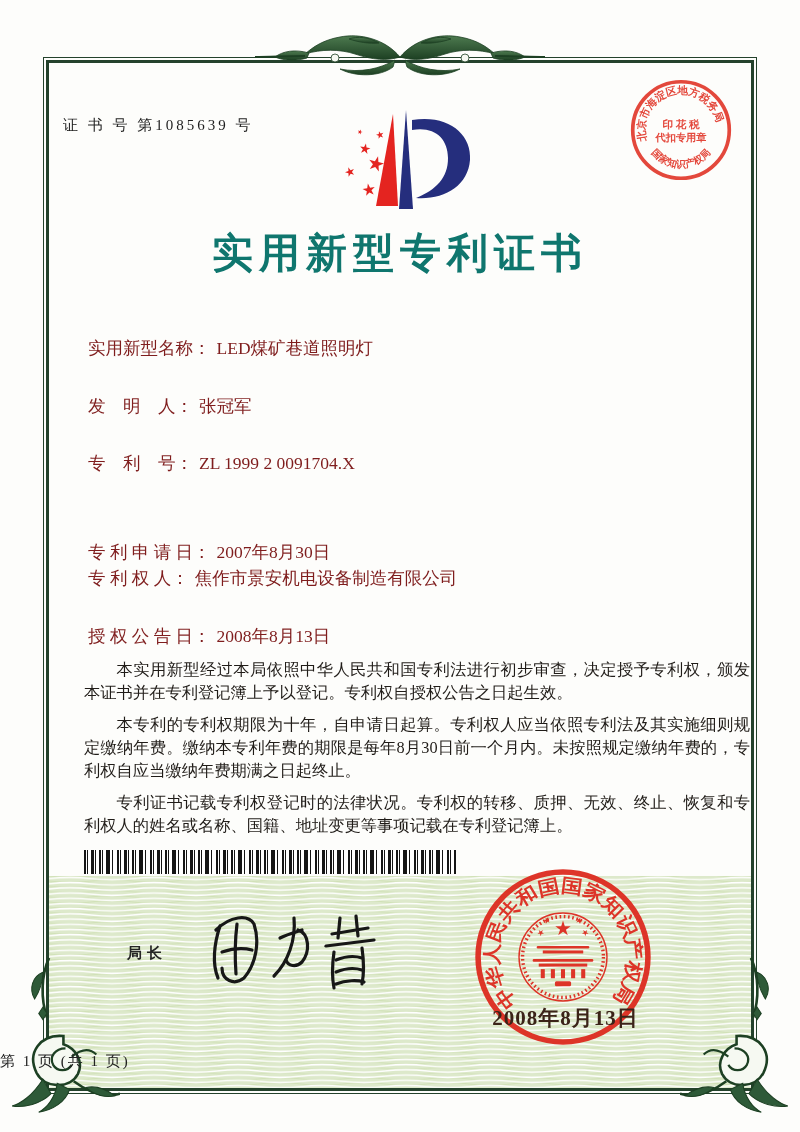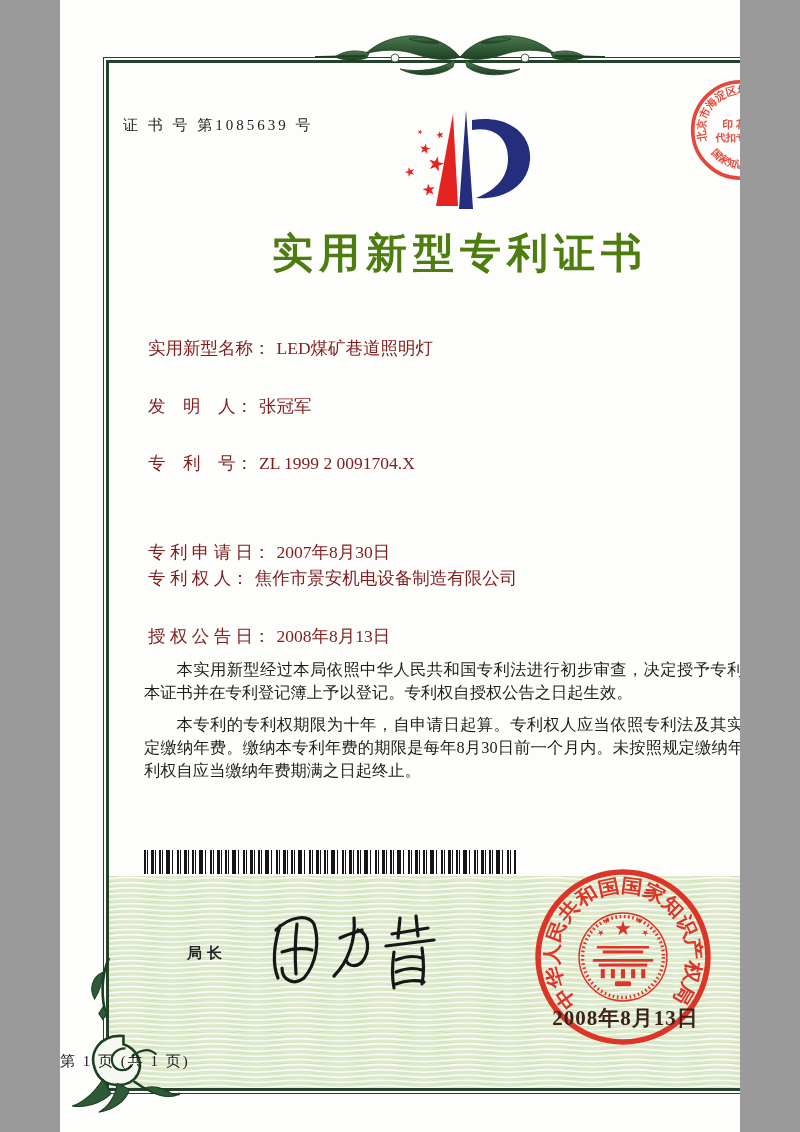--- a/index.html
+++ b/index.html
@@ -1,16 +1,16 @@
 <!DOCTYPE html>
 <html><head>
 <meta charset="utf-8">
 <style>
   html,body{margin:0;padding:0;background:#9a9a9a;}
-  .page{position:relative;width:680px;height:1132px;margin:0 auto;background:#fdfdfb;
+  .page{position:relative;width:800px;height:1132px;margin:0 auto;background:#fdfdfb;
         font-family:"Liberation Serif","DejaVu Serif",serif;color:#1f1f1f;overflow:hidden;}
 
   
   .frame-outer{position:absolute;left:43px;top:57px;width:712px;height:1035px;
                border:1px solid #24422c;z-index:3;pointer-events:none;}
   .frame-inner{position:absolute;left:2px;top:2px;right:2px;bottom:2px;border:3px solid #24422c;}
 
   
   .guilloche{position:absolute;left:49px;top:876px;width:702px;height:212px;z-index:1;}
 
@@ -18,21 +18,21 @@
   .orn-top{position:absolute;left:255px;top:27px;width:290px;height:58px;z-index:4;}
   .orn-bl{position:absolute;left:12px;top:956px;width:108px;height:158px;z-index:4;}
   .orn-br{position:absolute;left:680px;top:956px;width:108px;height:158px;z-index:4;transform:scaleX(-1);}
 
   
   .content{position:absolute;left:0;top:0;width:800px;height:1132px;z-index:5;}
   .cert-no{position:absolute;left:63px;top:116px;font-size:15px;letter-spacing:3px;color:#1d1d1d;}
   .logo{position:absolute;left:336px;top:101px;width:145px;height:124px;}
   .tax-stamp{position:absolute;left:627px;top:76px;width:108px;height:108px;opacity:.93;}
   .title{position:absolute;left:0;right:0;top:226px;text-align:center;font-size:41px;font-weight:bold;
-         letter-spacing:6px;color:#4d7c0f;}
+         letter-spacing:6px;color:#0f766e;}
   .field{position:absolute;left:88px;font-size:17.5px;white-space:nowrap;color:#7f1d1d;}
   .field .val{margin-left:6px;}
   .f-name{top:336px;} .f-inventor{top:394px;} .f-patno{top:451px;}
   .f-filing{top:509px;margin-top:31px;} .f-owner{top:566px;} .f-pub{top:624px;}
   .paras{position:absolute;left:84px;top:658px;width:666px;font-size:16.3px;line-height:23px;
          text-align:justify;color:#201c18;}
   .paras p{margin:0 0 9px 0;text-indent:2em;}
   .barcode{position:absolute;left:84px;top:850px;width:372px;height:24px;background:
      repeating-linear-gradient(90deg,#151515 0 2px,#fff 2px 3px,#151515 3px 4px,#fff 4px 7px,
      #151515 7px 10px,#fff 10px 11px,#151515 11px 12px,#fff 12px 15px,#151515 15px 17px,#fff 17px 18px,
@@ -170,20 +170,21 @@
     <div class="field f-owner">
       <span class="lbl">专 利 权 人：</span><span class="val">焦作市景安机电设备制造有限公司</span>
     </div>
     <div class="field f-pub">
       <span class="lbl">授 权 公 告 日：</span><span class="val">2008年8月13日</span>
     </div>
 
     <div class="paras">
       <p>本实用新型经过本局依照中华人民共和国专利法进行初步审查，决定授予专利权，颁发本证书并在专利登记簿上予以登记。专利权自授权公告之日起生效。</p>
       <p>本专利的专利权期限为十年，自申请日起算。专利权人应当依照专利法及其实施细则规定缴纳年费。缴纳本专利年费的期限是每年8月30日前一个月内。未按照规定缴纳年费的，专利权自应当缴纳年费期满之日起终止。</p>
+      <p>专利证书记载专利权登记时的法律状况。专利权的转移、质押、无效、终止、恢复和专利权人的姓名或名称、国籍、地址变更等事项记载在专利登记簿上。</p>
     </div>
 
     <div class="barcode"></div>
 
     <div class="sig-role">局长</div>
     <div class="signature">
       <span class="sr">田力普</span>
       <svg viewBox="0 0 190 100" width="190" height="100" aria-hidden="true">
         <g fill="none" stroke="#171717" stroke-width="3.2" stroke-linecap="round">
           <path d="M30 26 C24 44 22 64 28 78"></path>

